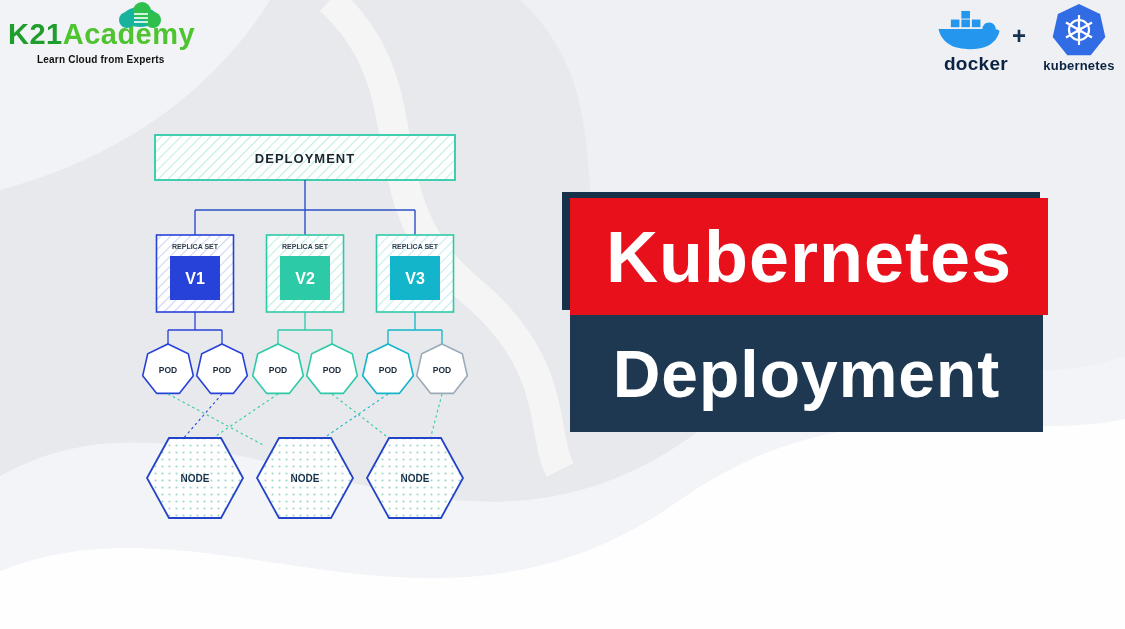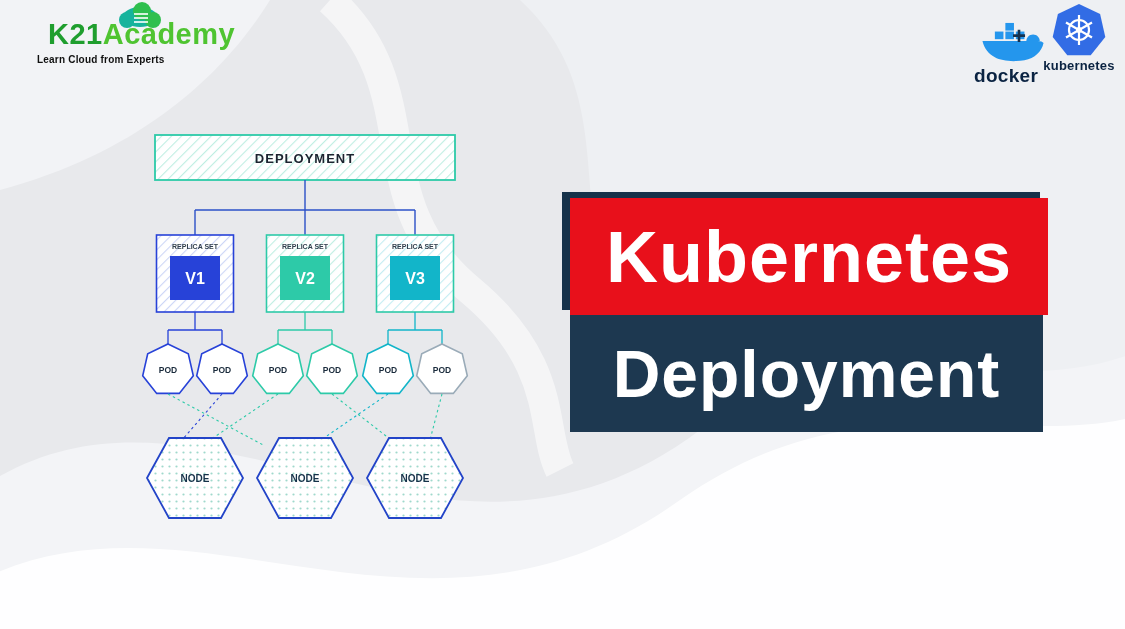--- a/index.html
+++ b/index.html
@@ -3,26 +3,26 @@
 <meta charset="utf-8">
 <style>
   html,body{margin:0;padding:0;background:#d8d9dc;}
   .stage{
     position:relative;width:1125px;height:629px;overflow:hidden;
     background:#e8e9ec;font-family:"Liberation Sans",sans-serif;
   }
   .abs{position:absolute;}
   svg{display:block;}
   
-  .k21-logo{left:8px;top:18px;font-weight:bold;font-size:29px;letter-spacing:0.5px;margin-left:40px;}
+  .k21-logo{left:8px;top:18px;font-weight:bold;font-size:29px;letter-spacing:0.5px;}
   .k21-part1{color:#1f9e2e;}
   .k21-part2{color:#4fc431;}
   .k21-cloud{left:112px;top:0px;}
   .k21-tagline{left:37px;top:54px;font-size:10px;font-weight:bold;color:#101010;letter-spacing:0.2px;}
-  .docker-block{left:930px;top:22px;width:78px;text-align:left;margin-left:44px;}
+  .docker-block{left:930px;top:10px;width:78px;text-align:right;}
   .docker-label{font-size:19px;font-weight:bold;color:#0a2342;letter-spacing:0.3px;margin-top:1px;}
   .plus-sign{left:1012px;top:22px;font-size:24px;font-weight:bold;color:#15314f;}
   .k8s-block{left:1038px;top:4px;width:82px;text-align:center;}
   .k8s-label{font-size:13px;font-weight:bold;color:#0a2342;margin-top:2px;letter-spacing:0.2px;}
   
   .banner-underlay{left:562px;top:192px;width:478px;height:118px;background:#16324a;}
   .banner-red{left:570px;top:198px;width:478px;height:117px;background:#e8101b;
     display:flex;align-items:center;justify-content:center;}
   .banner-navy{left:570px;top:315px;width:473px;height:117px;background:#1d3850;
     display:flex;align-items:center;justify-content:center;}

